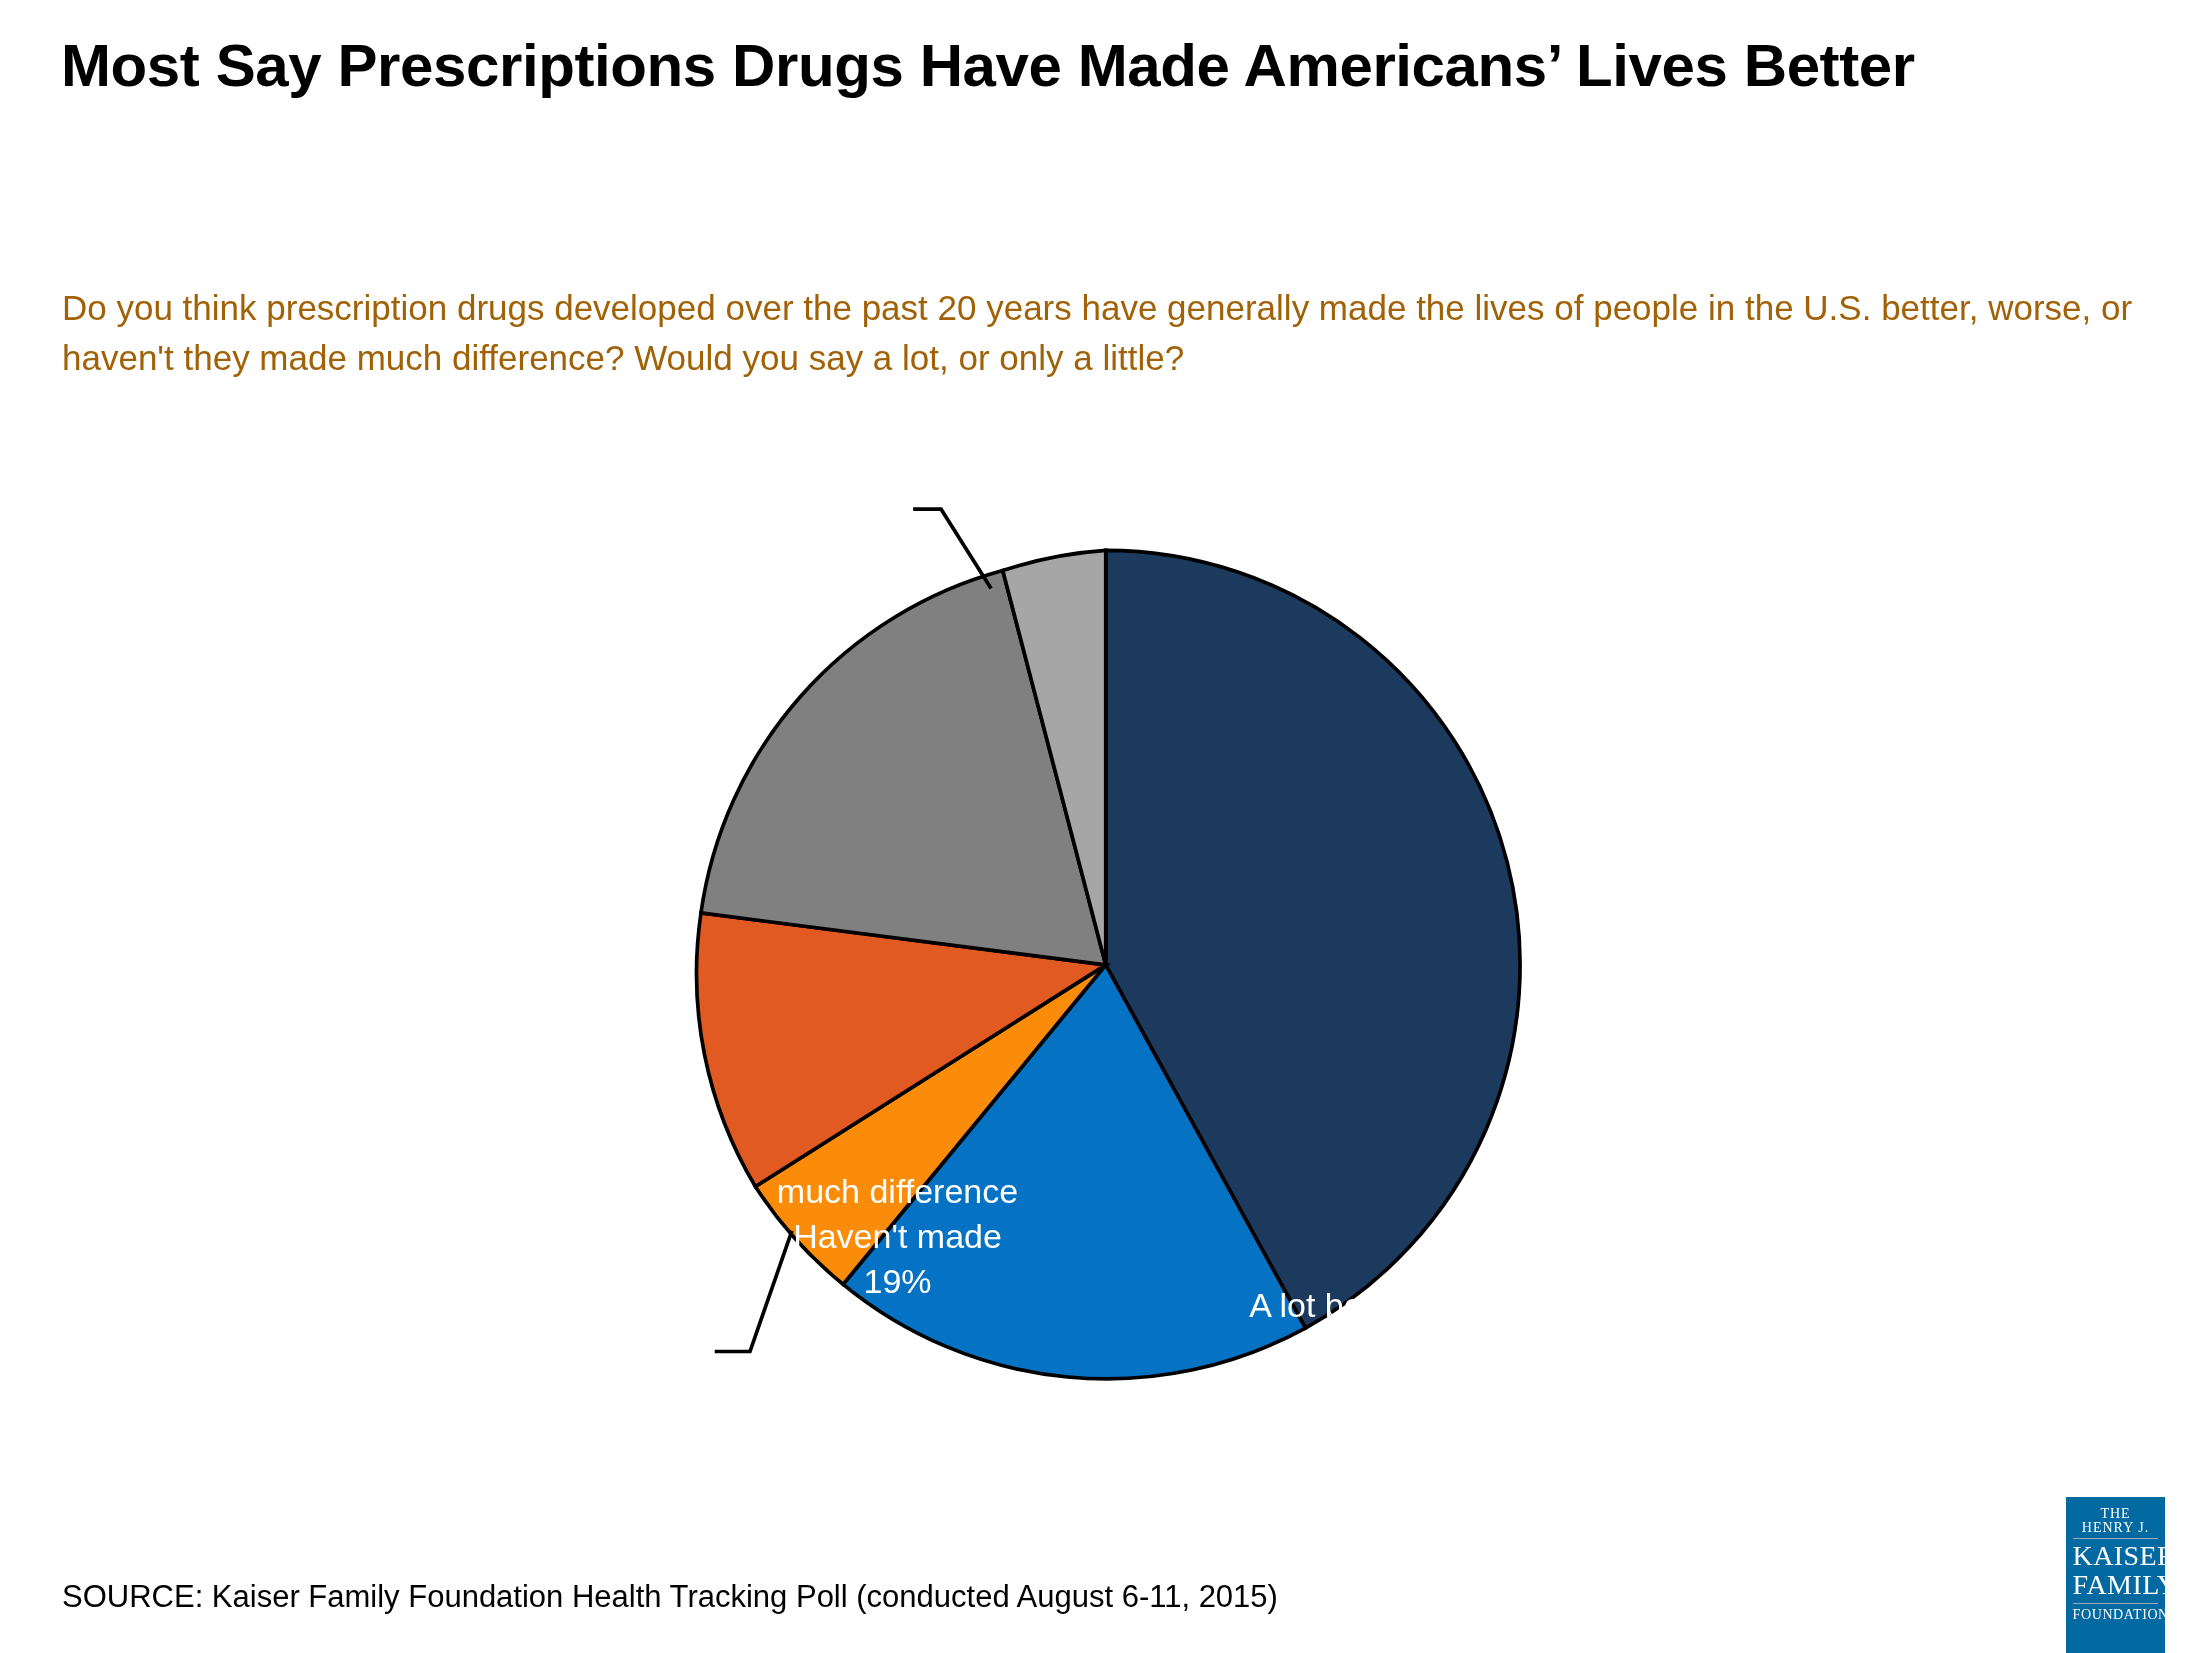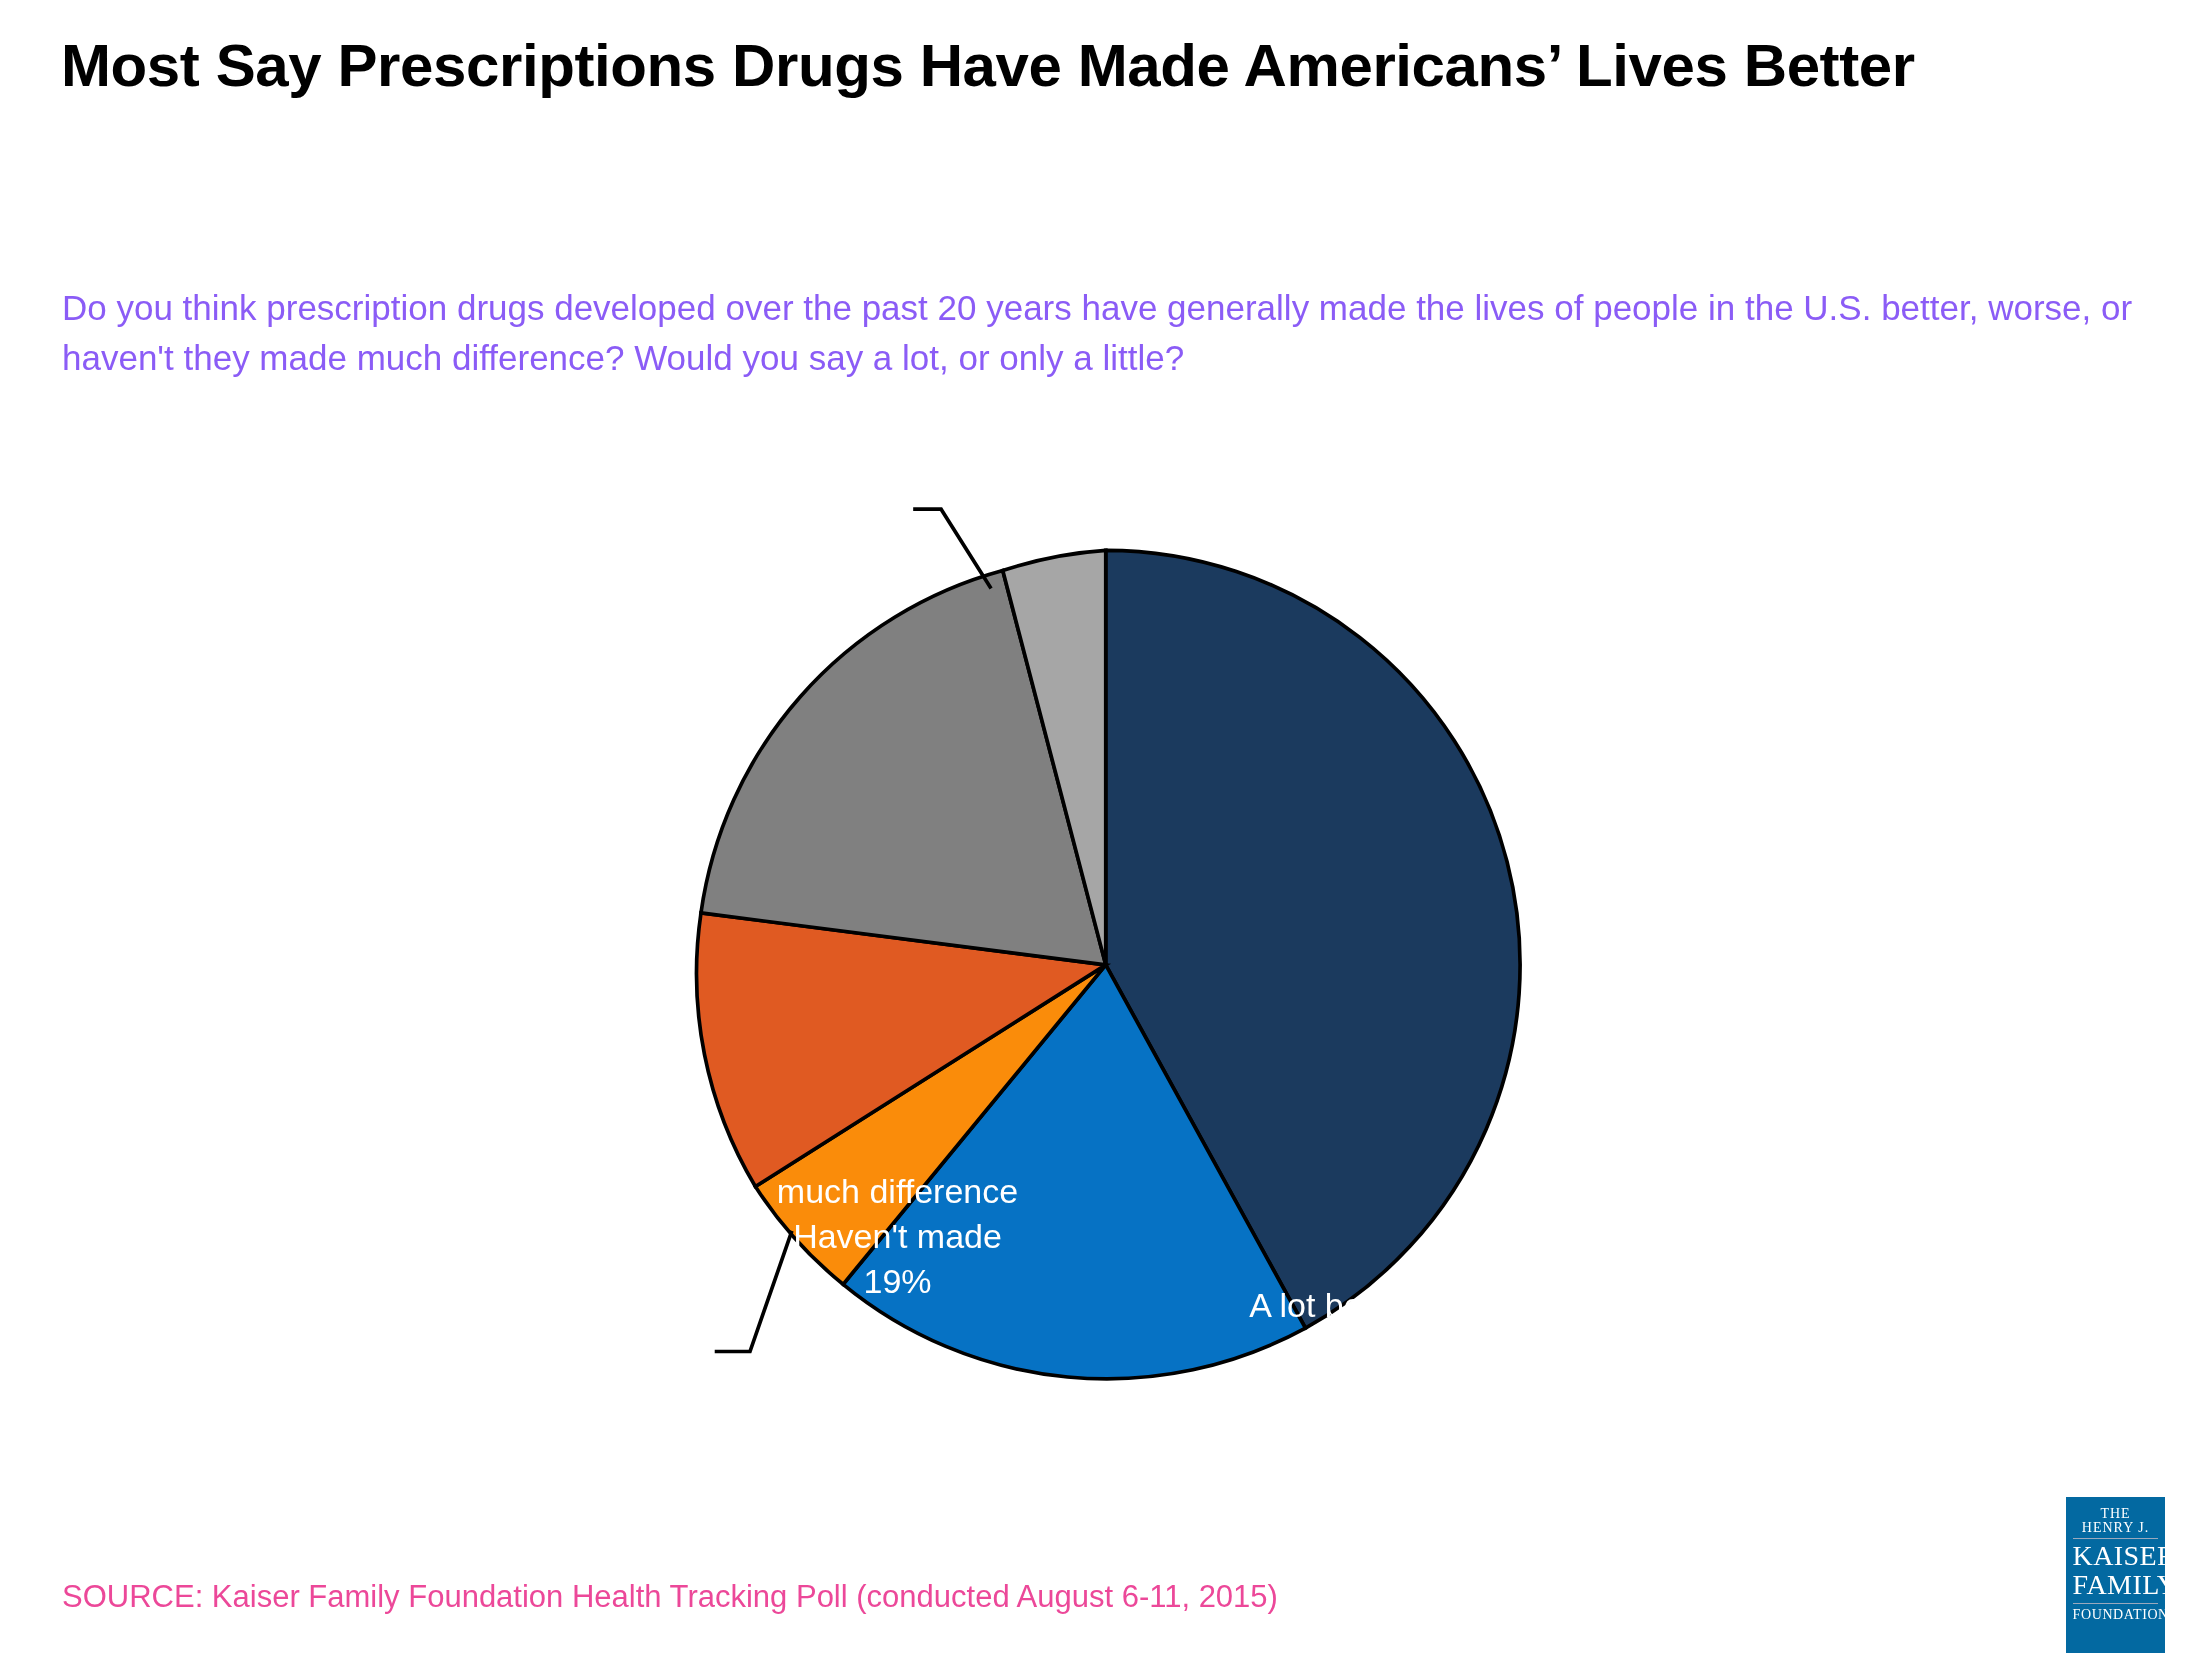--- a/index.html
+++ b/index.html
@@ -34,21 +34,21 @@
     letter-spacing: -0.4px;
   }
   #subtitle {
     position: absolute;
     left: 47px;
     top: 283px;
     width: 2073px;
     font-size: 35px;
     font-weight: normal;
     line-height: 1.42;
-    color: #8b5cf6;
+    color: #a16207;
   }
 
   
   #chart-area {
     position: absolute;
     left: 0;
     top: 412px;
     width: 2205px;
     height: 1044px;
   }
@@ -90,21 +90,21 @@
     top: 757px;
     width: 353px;
   }
 
   
   #source {
     position: absolute;
     left: 47px;
     top: 1579px;
     font-size: 31px;
-    color: #ec4899;
+    color: #000000;
     white-space: nowrap;
   }
 
   
   #kff-logo {
     position: absolute;
     left: 2051px;
     top: 1497px;
     width: 99px;
     height: 171px;

